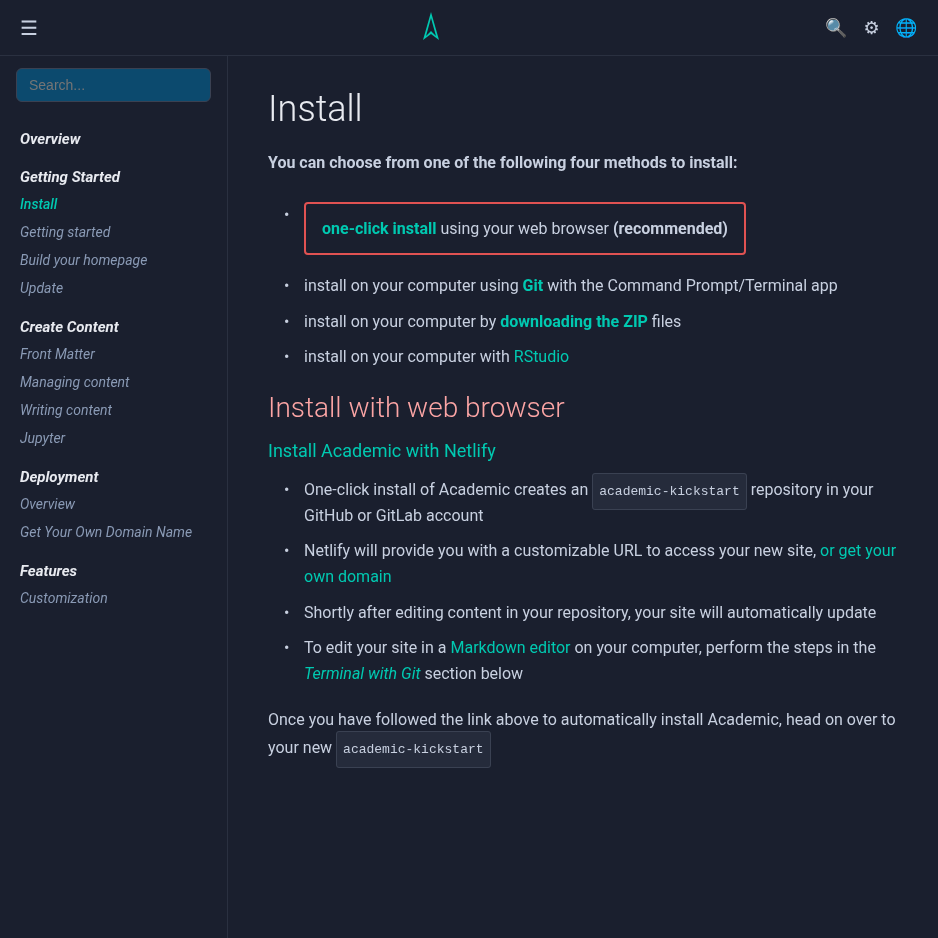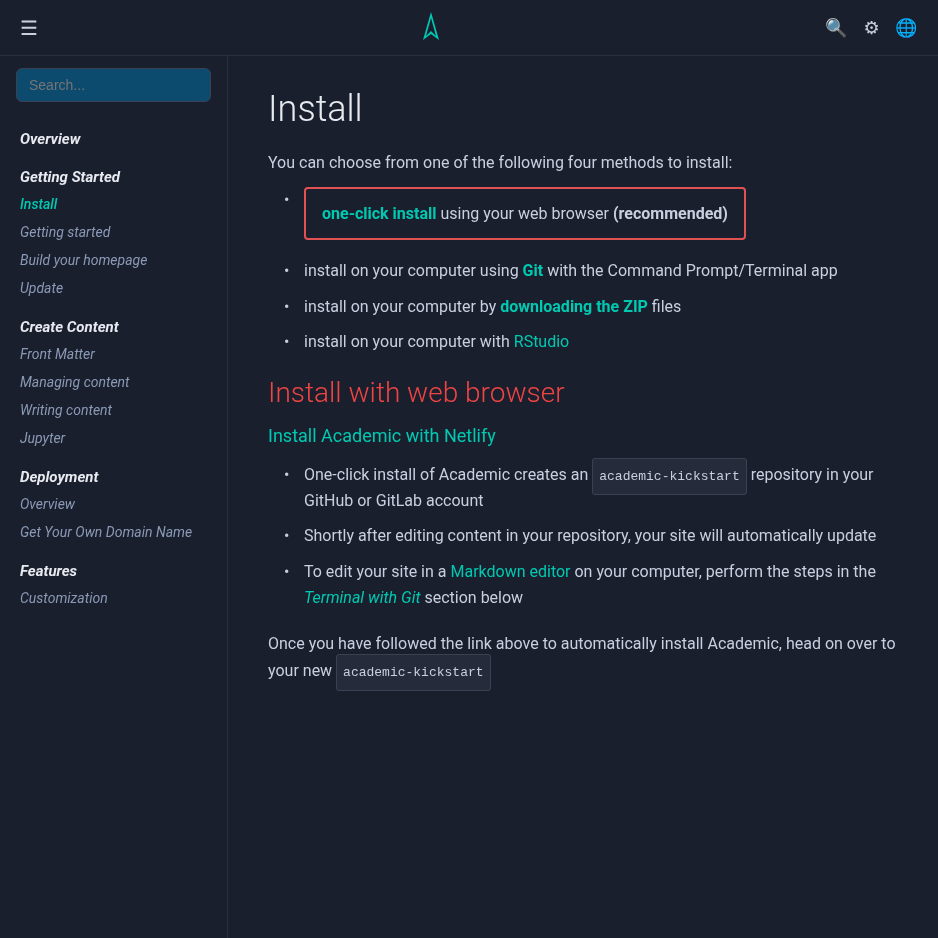--- a/index.html
+++ b/index.html
@@ -127,28 +127,29 @@
 
     h1 {
       font-size: 36px;
       font-weight: 300;
       color: #e8eaf0;
       margin-bottom: 20px;
     }
     h2 {
       font-size: 28px;
       font-weight: 300;
-      color: #ef4444;
+      color: #fca5a5;
       margin: 21px 0 16px;
     }
     .intro-text {
       font-size: 16px;
       color: #c8d0e0;
-      margin-bottom: 11px;
+      margin-bottom: 26px;
       line-height: 1.6;
+      font-weight: bold;
     }
 
     
     .highlight-box {
       border: 2px solid #e05252;
       border-radius: 4px;
       padding: 12px 16px;
       margin-bottom: 8px;
       display: inline-block;
     }
@@ -313,20 +314,23 @@
 
 
     <h2>Install with web browser</h2>
 
     <a class="netlify-link">Install Academic with Netlify</a>
 
     <ul class="bullet-list">
       <li>
         <span>One-click install of Academic creates an </span><code class="code-inline">academic-kickstart</code><span> repository in your GitHub or GitLab account</span>
       </li>
+      <li>
+        <span>Netlify will provide you with a customizable URL to access your new site, </span><a class="link">or get your own domain</a>
+      </li>
       <li>Shortly after editing content in your repository, your site will automatically update</li>
       <li>
         <span>To edit your site in a </span><a class="link">Markdown editor</a><span> on your computer, perform the steps in the </span><a class="italic-link">Terminal with Git</a><span> section below</span>
       </li>
     </ul>
 
     <p class="body-text">
       <span>Once you have followed the link above to automatically install Academic, head on over to your new </span><code class="code-inline">academic-kickstart</code>
     </p>
 

